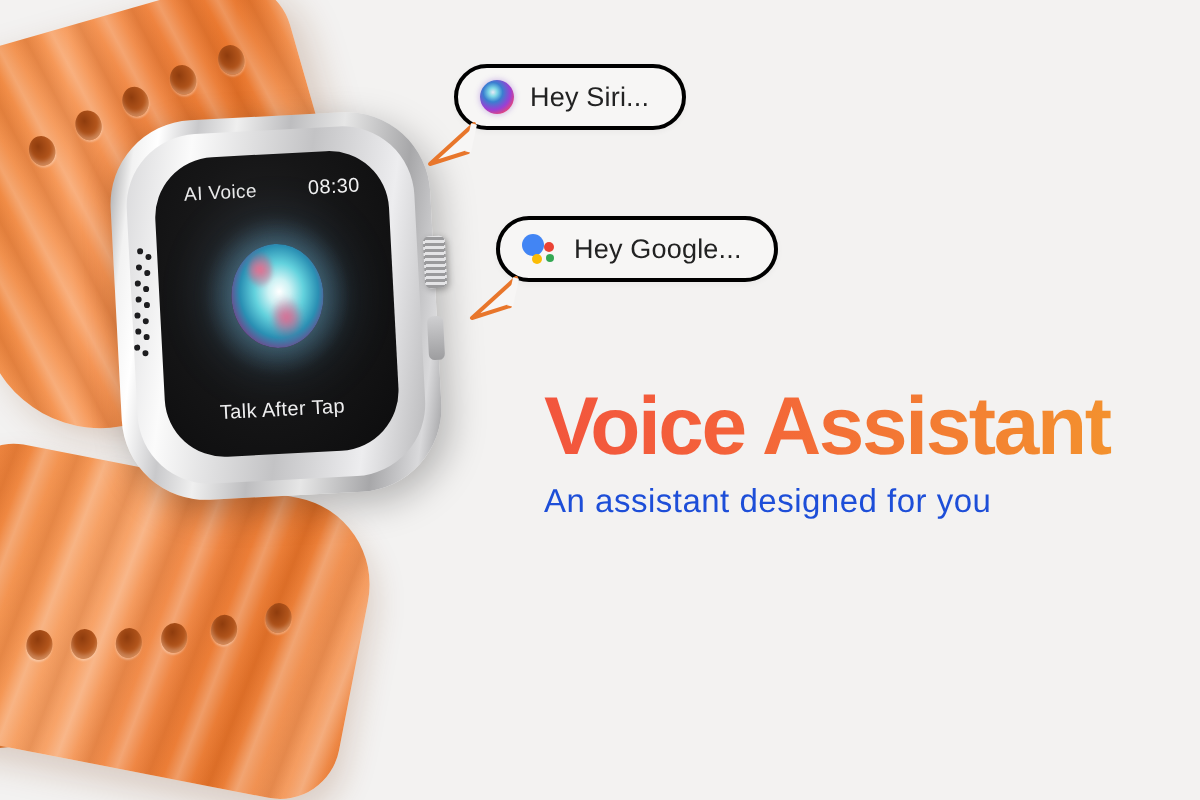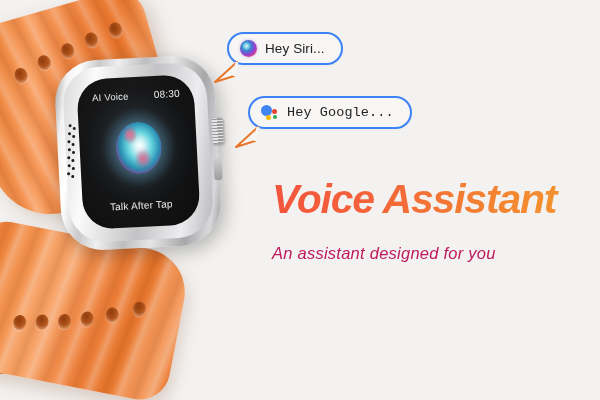--- a/index.html
+++ b/index.html
@@ -143,21 +143,21 @@
   .grille { position:absolute; left:66px; top:122px; width:16px; height:62px; transform:rotate(-3deg); }
   .grille span {
     position:absolute; width:3px; height:3px; border-radius:50%;
     background:#1d1d1f; box-shadow:0 0 1px rgba(255,255,255,.5);
   }
 
   
   .bubble {
     position:absolute;
     background:#f7f6f5;
-    border:2px solid #3b82f6;
+    border:2px solid #000000;
     border-radius:20px;
     display:flex; align-items:center; gap:8px;
     padding:6px 16px 6px 11px;
     box-shadow:0 1px 3px rgba(0,0,0,.04);
   }
   .bubble-text { font-size:13.5px; color:#222; letter-spacing:.1px; white-space:nowrap; }
   .tail { position:absolute; width:26px; height:24px; overflow:visible; }
 
   .siri-mini {
     width:17px; height:17px; border-radius:50%; flex:0 0 auto;
@@ -165,29 +165,29 @@
     box-shadow:0 0 3px rgba(120,60,200,.4);
   }
   .ga-mini { position:relative; width:18px; height:17px; flex:0 0 auto; }
   .ga-mini i { position:absolute; border-radius:50%; display:block; }
   .ga-b { width:11px; height:11px; background:#4285f4; left:0; top:1px; }
   .ga-r { width:5px;  height:5px;  background:#ea4335; left:11px; top:5px; }
   .ga-y { width:5px;  height:5px;  background:#fbbc05; left:5px;  top:11px; }
   .ga-g { width:4px;  height:4px;  background:#34a853; left:12px; top:11px; }
 
   
-  .copy { position:absolute; left:272px; top:178px; width:320px;font-style:italic; }
+  .copy { position:absolute; left:272px; top:192px; width:320px; }
   .headline {
     font-size:41px; font-weight:700; letter-spacing:-1.2px; line-height:1.04;
     background:linear-gradient(96deg,#f2553d 0%,#f4613a 28%,#f37c33 60%,#f39a2c 100%);
     -webkit-background-clip:text; background-clip:text; color:transparent;
     white-space:nowrap;
   }
   .subhead {
-    margin-top:23px; font-size:16.5px; color:#be185d; letter-spacing:.25px; white-space:nowrap;
+    margin-top:7px; font-size:16.5px; color:#1d4ed8; letter-spacing:.25px; white-space:nowrap;
   }
   .body-copy {
     margin-top:15px; font-size:11.8px; color:#2e2e2e; line-height:1.52; width:300px;
   }
 </style>
 </head>
 <body>
 
 <div class="stage">
 
@@ -258,21 +258,21 @@
 
   <div class="bubble" style="left:227px; top:32px;">
     <span class="siri-mini"></span>
     <span class="bubble-text">Hey Siri...</span>
     <svg class="tail" style="left:-16px; top:26px;" viewBox="0 0 26 24">
       <path d="M24 2 L2 22 L21 16 Z" fill="#f7f6f5" stroke="#e8762b" stroke-width="2" stroke-linejoin="round"></path>
       <path d="M24 2 L21 16" stroke="#f7f6f5" stroke-width="3"></path>
     </svg>
   </div>
 
-  <div class="bubble" style="left:248px; top:96px;font-family:Liberation Mono, monospace;">
+  <div class="bubble" style="left:248px; top:108px;">
     <span class="ga-mini">
       <i class="ga-b"></i>
       <i class="ga-r"></i>
       <i class="ga-y"></i>
       <i class="ga-g"></i>
     </span>
     <span class="bubble-text">Hey Google...</span>
     <svg class="tail" style="left:-16px; top:27px;" viewBox="0 0 26 24">
       <path d="M24 2 L2 22 L21 16 Z" fill="#f7f6f5" stroke="#e8762b" stroke-width="2" stroke-linejoin="round"></path>
       <path d="M24 2 L21 16" stroke="#f7f6f5" stroke-width="3"></path>

